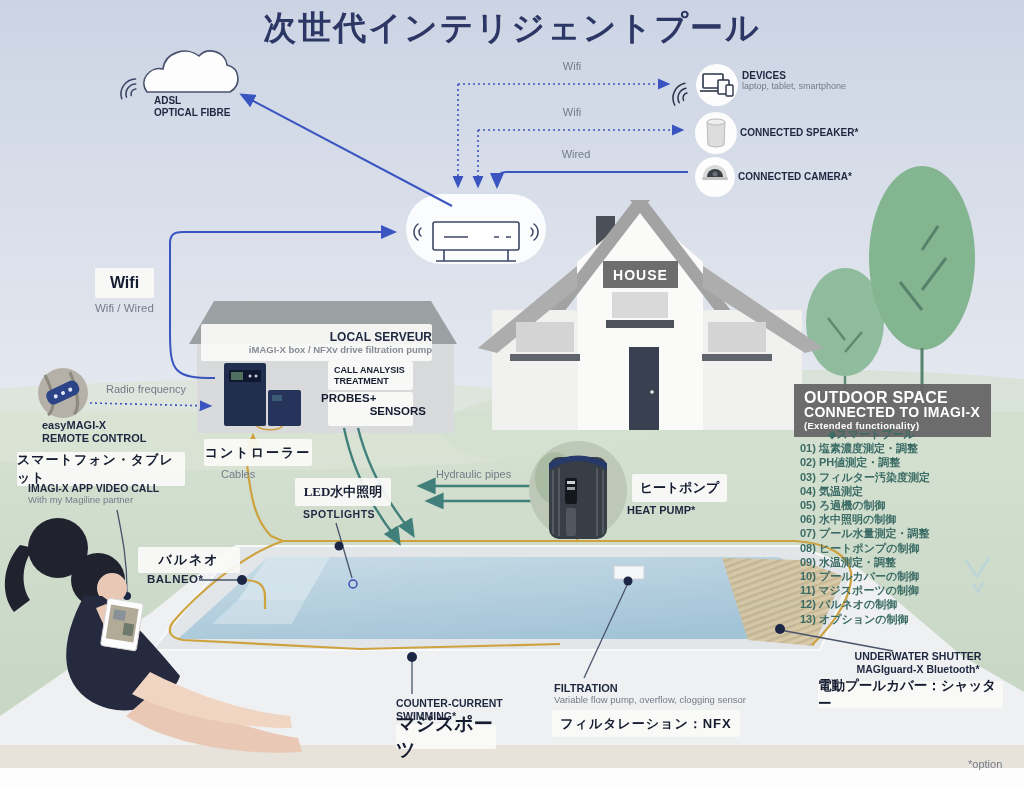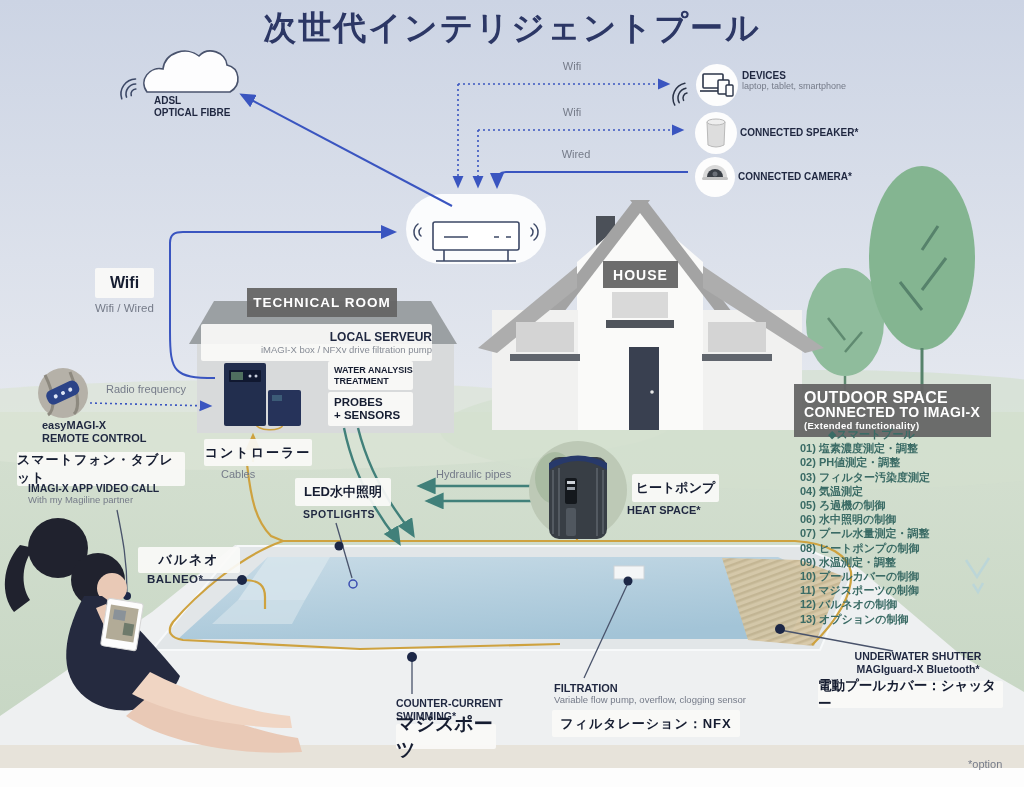--- a/index.html
+++ b/index.html
@@ -266,57 +266,56 @@
   <div class="muted" style="font-size:9px;">laptop, tablet, smartphone</div>
 </div>
 <div class="lbl en-bold" style="left:740px;top:127px;font-size:10px;">CONNECTED SPEAKER*</div>
 <div class="lbl en-bold" style="left:738px;top:171px;font-size:10px;">CONNECTED CAMERA*</div>
 
 <div class="graybox" style="left:603px;top:261px;width:75px;height:27px;font-size:14px;">HOUSE</div>
 
 <div class="whitebox" style="left:95px;top:268px;width:59px;height:30px;font-size:16px;">Wifi</div>
 <div class="lbl muted" style="left:95px;top:302px;font-size:11.5px;">Wifi / Wired</div>
 
-<div class="graybox" style="left:247px;top:288px;width:150px;height:29px;font-size:13.5px;">TECHNICAL ROOM</div>
 
 <div class="whitebox" style="left:201px;top:324px;width:231px;height:37px;flex-direction:column;align-items:flex-end;padding-left:9px;box-sizing:border-box;">
   <div style="font-size:12px;color:#1f2740;">LOCAL SERVEUR</div>
-  <div style="font-size:9.5px;font-weight:normal;color:#878c96;">iMAGI-X box / NFXv drive filtration pump</div>
+  <div style="font-size:9.5px;font-weight:bold;color:#878c96;">iMAGI-X box / NFXv drive filtration pump</div>
 </div>
 
 <div class="whitebox" style="left:328px;top:361px;width:85px;height:29px;flex-direction:column;align-items:flex-start;padding-left:6px;box-sizing:border-box;font-size:9px;line-height:10.5px;">
-  <div>WATER ANALYSIS</div>
+  <div>CALL ANALYSIS</div>
   <div>TREATMENT</div>
 </div>
-<div class="whitebox" style="left:328px;top:392px;width:85px;height:34px;flex-direction:column;align-items:flex-start;padding-left:6px;box-sizing:border-box;font-size:11.5px;line-height:13px;">
+<div class="whitebox" style="left:328px;top:392px;width:85px;height:34px;flex-direction:row;align-items:flex-start;padding-left:6px;box-sizing:border-box;font-size:11.5px;line-height:13px;">
   <div>PROBES</div>
   <div>+ SENSORS</div>
 </div>
 
 <div class="lbl muted" style="left:106px;top:383px;font-size:11px;">Radio frequency</div>
 <div class="lbl" style="left:42px;top:419px;font-size:11px;line-height:13px;">
   <div class="en-bold">easyMAGI-X</div>
   <div class="en-bold">REMOTE CONTROL</div>
 </div>
 <div class="whitebox" style="left:17px;top:452px;width:168px;height:34px;font-size:13px;letter-spacing:1px;">スマートフォン・タブレット</div>
 <div class="lbl" style="left:28px;top:482px;">
   <div class="en-bold" style="font-size:10.5px;">IMAGI-X APP VIDEO CALL</div>
   <div class="muted" style="font-size:9.5px;">With my Magiline partner</div>
 </div>
 
 <div class="whitebox" style="left:204px;top:439px;width:108px;height:27px;font-size:13px;letter-spacing:2px;">コントローラー</div>
 <div class="lbl muted" style="left:221px;top:468px;font-size:11px;">Cables</div>
 
-<div class="whitebox" style="left:295px;top:478px;width:96px;height:28px;font-size:13px;">LED水中照明</div>
+<div class="whitebox" style="left:295px;top:478px;width:96px;height:28px;font-size:13px;font-family:Liberation Serif, serif;">LED水中照明</div>
 <div class="lbl en-bold" style="left:303px;top:508px;font-size:10.5px;letter-spacing:0.5px;">SPOTLIGHTS</div>
 
 <div class="lbl muted" style="left:436px;top:468px;font-size:11px;">Hydraulic pipes</div>
 
-<div class="whitebox" style="left:632px;top:474px;width:87px;height:28px;font-size:13px;">ヒートポンプ</div>
-<div class="lbl en-bold" style="left:627px;top:504px;font-size:11px;">HEAT SPACE*</div>
+<div class="whitebox" style="left:632px;top:474px;width:95px;height:28px;font-size:13px;">ヒートポンプ</div>
+<div class="lbl en-bold" style="left:627px;top:504px;font-size:11px;">HEAT PUMP*</div>
 
 <div class="graybox" style="left:794px;top:384px;width:197px;height:53px;flex-direction:column;align-items:flex-start;padding:4px 0 4px 10px;box-sizing:border-box;letter-spacing:0.3px;">
   <div style="font-size:16px;line-height:15px;">OUTDOOR SPACE</div>
   <div style="font-size:14px;line-height:15px;">CONNECTED TO IMAGI-X</div>
   <div style="font-size:9.5px;line-height:11px;">(Extended functionality)</div>
 </div>
 
 <div class="list">
   <div class="hdr">◆スマートプール</div>
   <div>01) 塩素濃度測定・調整</div>

